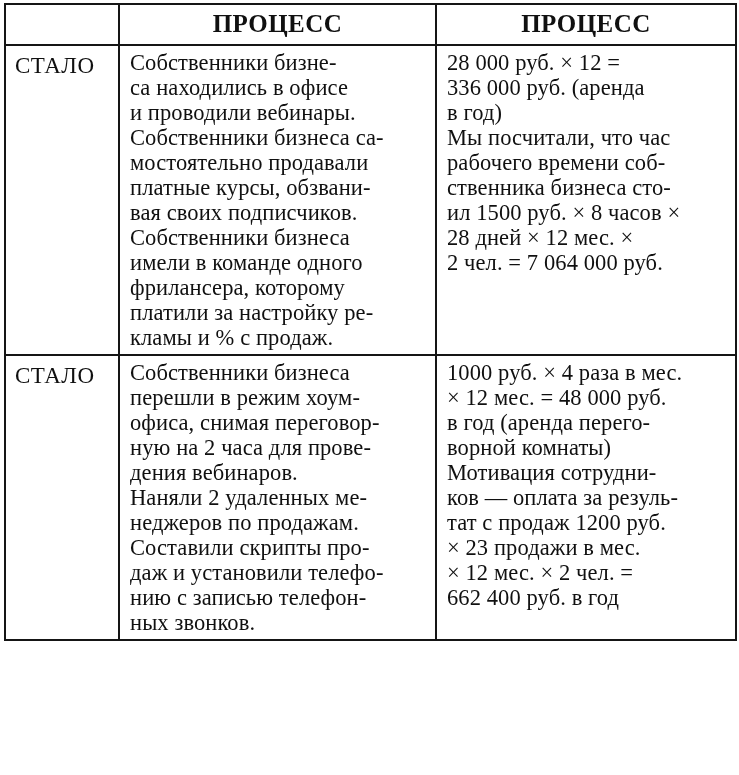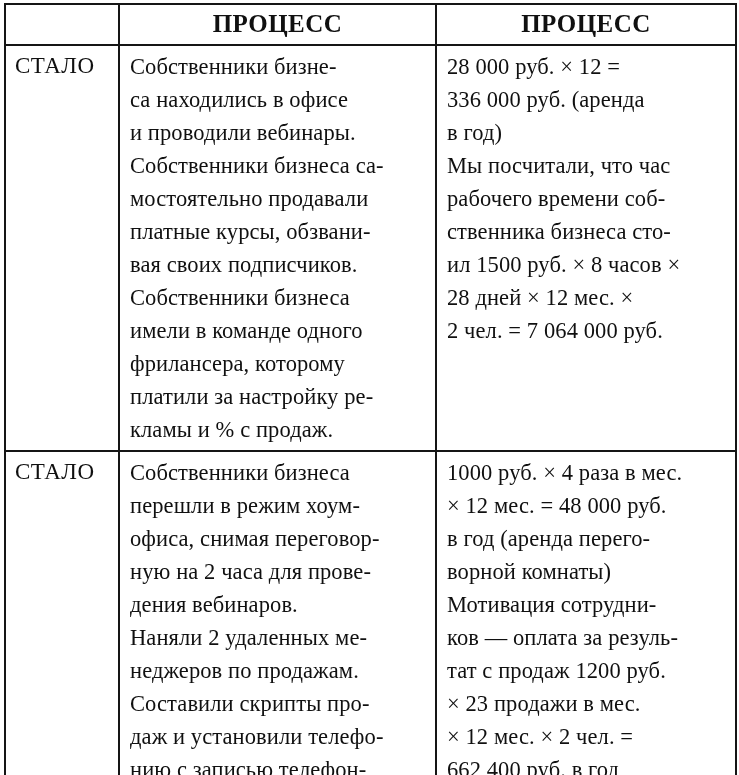--- a/index.html
+++ b/index.html
@@ -40,21 +40,21 @@
     height: 40px;
   }
   td.label {
     font-size: 23px;
     padding: 7px 4px 4px 9px;
     letter-spacing: 0.5px;
     white-space: nowrap;
   }
   td.content {
     font-size: 22.5px;
-    line-height: 33px;
+    line-height: 25px;
     padding: 4px 4px 4px 10px;
     white-space: pre-line;
     letter-spacing: 0.1px;
   }
 </style>
 </head>
 <body>
 
 <div class="page">
   <table class="cmp">

